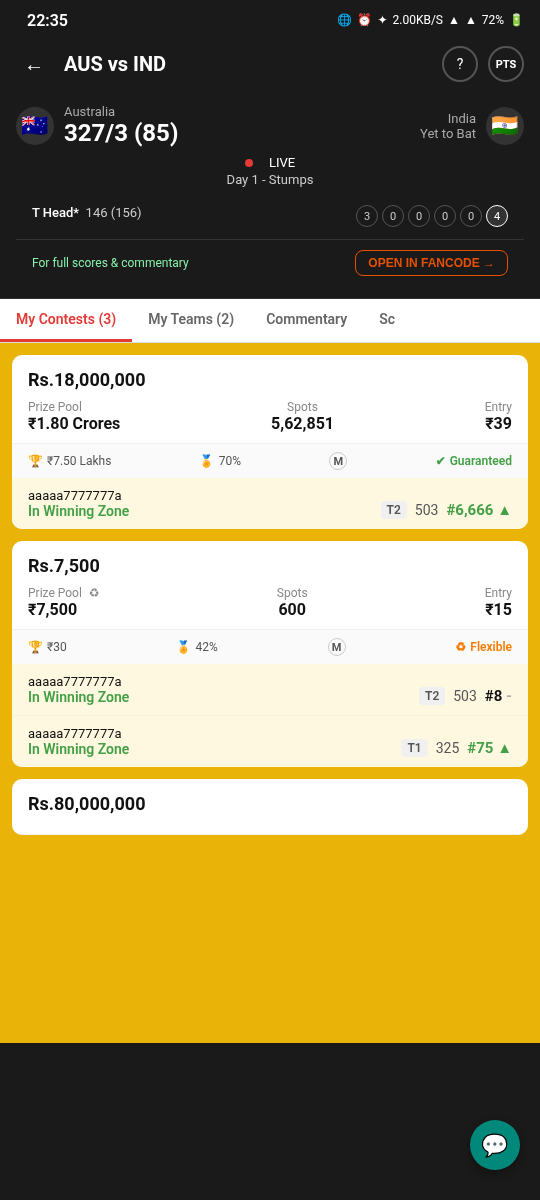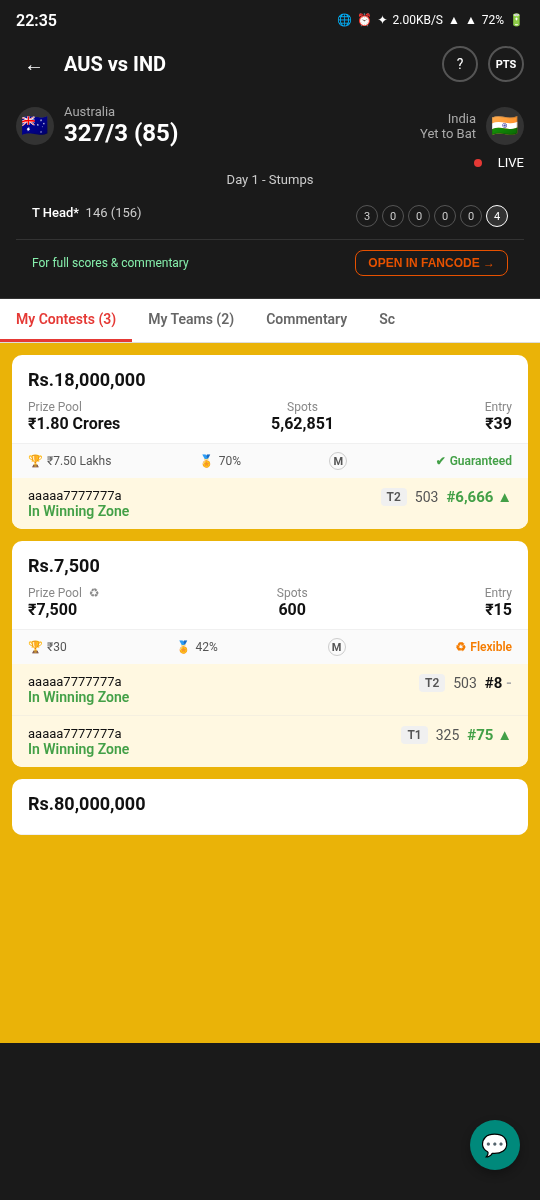--- a/index.html
+++ b/index.html
@@ -14,20 +14,21 @@
     }
 
     
     .status-bar {
       display: flex;
       justify-content: space-between;
       align-items: center;
       padding: 8px 16px 4px;
       background: #1a1a1a;
       height: 36px;
+      margin-left: 11px;
     }
     .status-time {
       font-size: 16px;
       font-weight: 600;
       color: #fff;
     }
     .status-icons {
       display: flex;
       align-items: center;
       gap: 5px;
@@ -119,21 +120,21 @@
       color: #aaa;
     }
     .yet-to-bat {
       font-size: 13px;
       color: #aaa;
       text-align: center;
     }
     .live-badge {
       display: flex;
       align-items: center;
-      justify-content: flex-end;
+      justify-content: center;
       gap: 16px;
       font-size: 13px;
       color: #fff;
       margin: 2px 0;
     }
     .live-dot {
       width: 8px;
       height: 8px;
       border-radius: 50%;
       background: #e53935;
@@ -291,21 +292,21 @@
     .info-badge {
       display: flex;
       align-items: center;
       gap: 4px;
     }
 
     
     .team-entry-row {
       display: flex;
       justify-content: space-between;
-      align-items: flex-start;
+      align-items: flex-end;
       padding: 10px 16px;
       background: #fff8e1;
     }
     .team-entry-row:not(:last-child) {
       border-bottom: 1px solid #f5f0e0;
     }
     .team-info {
       display: flex;
       align-items: center;
       gap: 8px;

